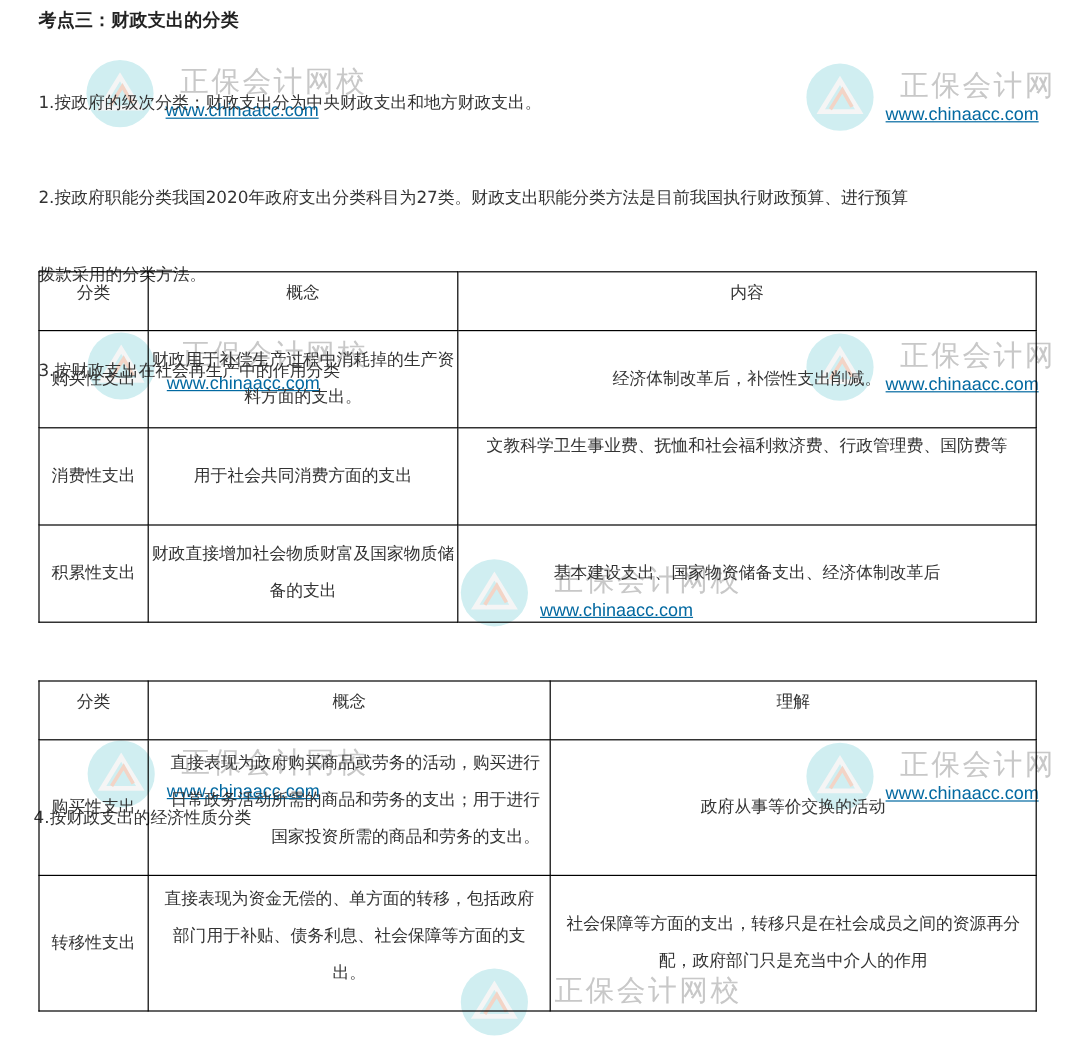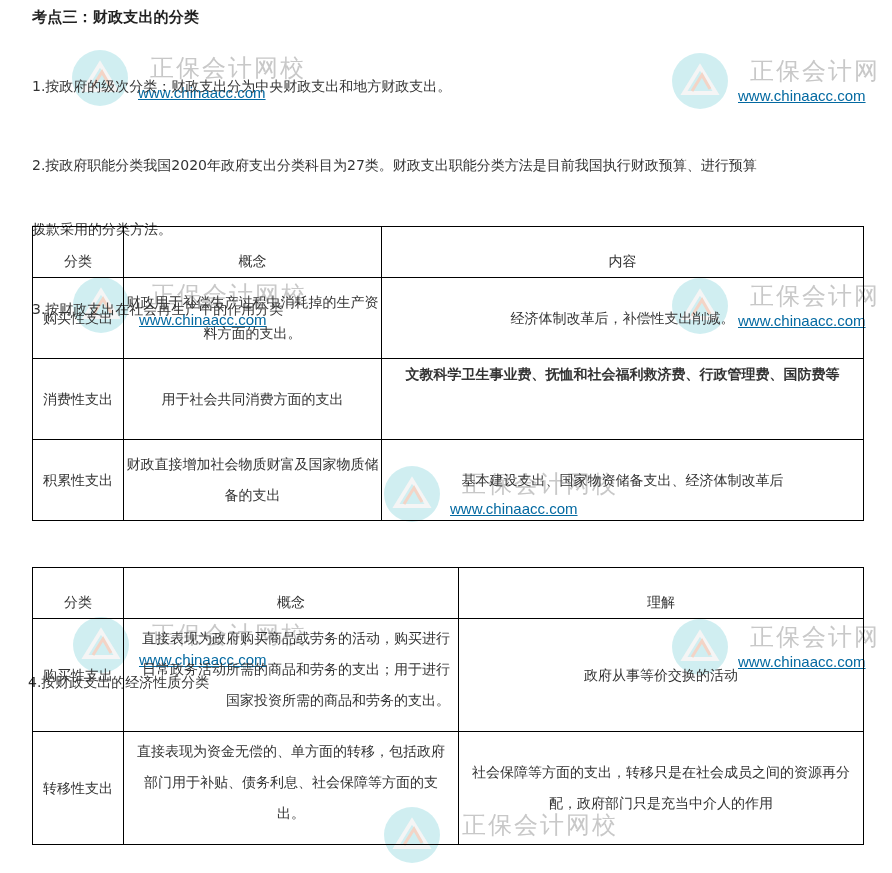--- a/index.html
+++ b/index.html
@@ -17,21 +17,21 @@
     left: 32px; font-size: 14px; color: #333; white-space: nowrap; line-height: 32px;
   }
   table.t {
     position: absolute; border-collapse: collapse; table-layout: fixed;
     font-size: 14px; color: #333;
   }
   table.t td {
     border: 1px solid #000; text-align: center; vertical-align: middle;
     padding: 0; line-height: 31px; word-break: break-all;
   }
-  table.t td.head { vertical-align: top; padding-top: 19px; }
+  table.t td.head { vertical-align: top; padding-top: 2px; }
   
   .wm { position: absolute; pointer-events: none; }
   .wm .logo {
     position: absolute; left: 0; top: 0; width: 56px; height: 56px; border-radius: 50%;
     background: #cbedf0; opacity: 0.9;
   }
   .wm .logo svg { position: absolute; left: 8px; top: 10px; }
   .wm .cn {
     position: absolute; left: 78px; top: 2px; font-size: 24px; color: #c8c8c8;
     white-space: nowrap; letter-spacing: 2px;
@@ -152,21 +152,21 @@
     <td class="head">内容</td>
   </tr>
   <tr style="height:81px;">
     <td>购买性支出</td>
     <td>财政用于补偿生产过程中消耗掉的生产资料方面的支出。</td>
     <td>经济体制改革后，补偿性支出削减。</td>
   </tr>
   <tr style="height:81px;">
     <td>消费性支出</td>
     <td>用于社会共同消费方面的支出</td>
-    <td style="vertical-align:top;font-weight:bold;">文教科学卫生事业费、抚恤和社会福利救济费、行政管理费、国防费等</td>
+    <td style="vertical-align:top;">文教科学卫生事业费、抚恤和社会福利救济费、行政管理费、国防费等</td>
   </tr>
   <tr style="height:81px;">
     <td>积累性支出</td>
     <td>财政直接增加社会物质财富及国家物质储备的支出</td>
     <td>基本建设支出、国家物资储备支出、经济体制改革后</td>
   </tr>
 </tbody>
   </table>
 
 <div class="abs para content" style="top:519px; left:28px;">4.按财政支出的经济性质分类</div>

